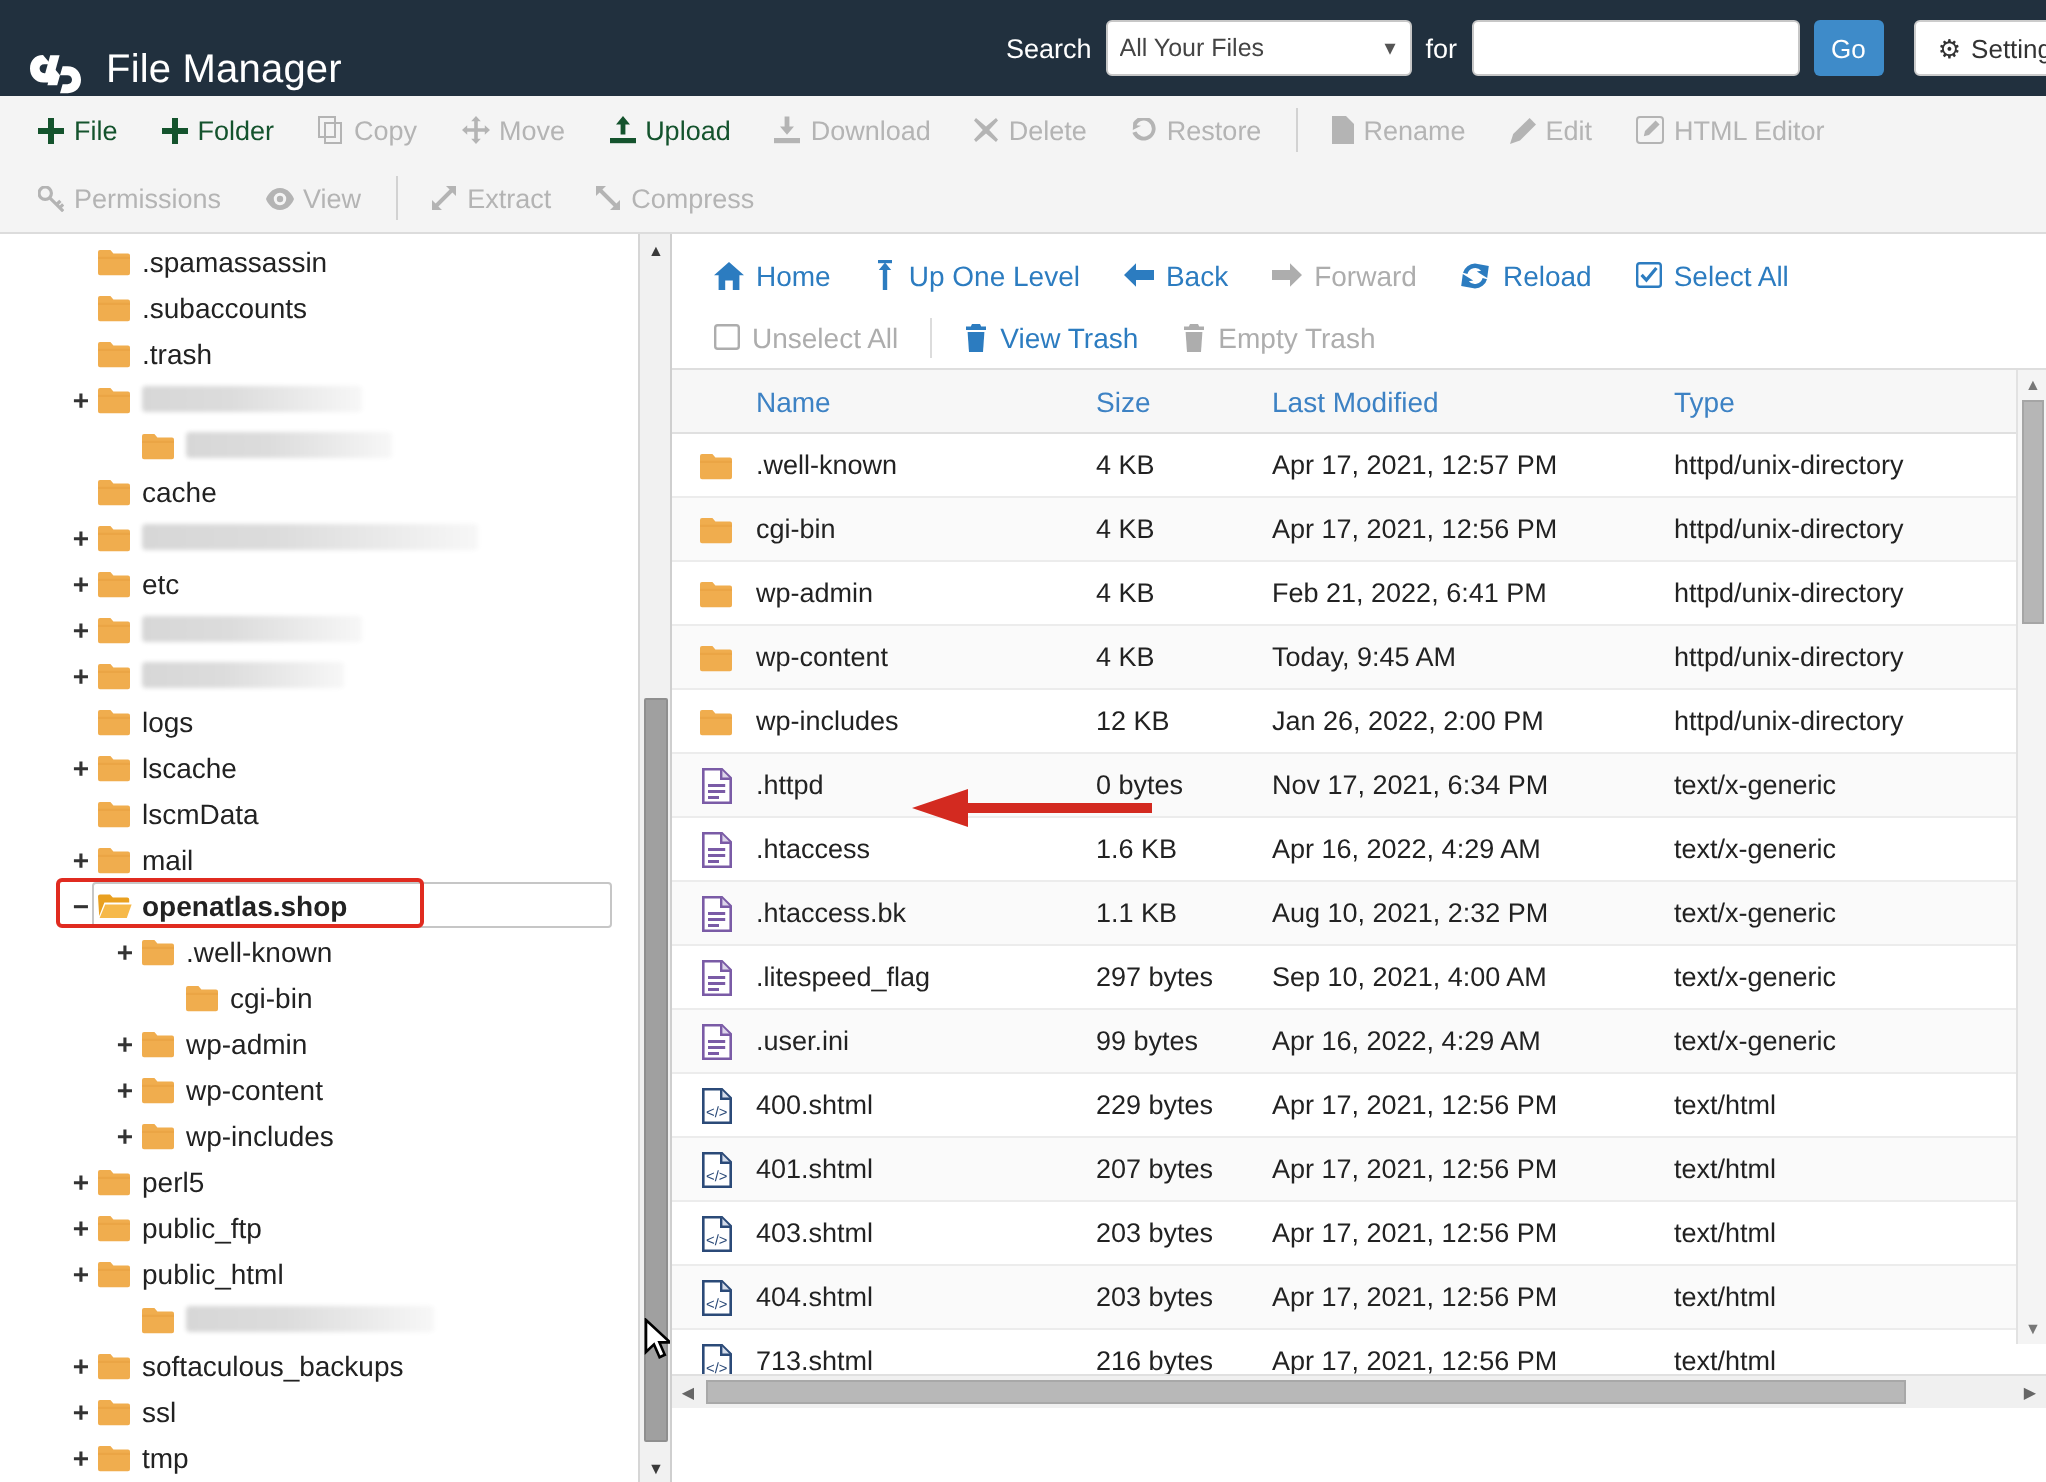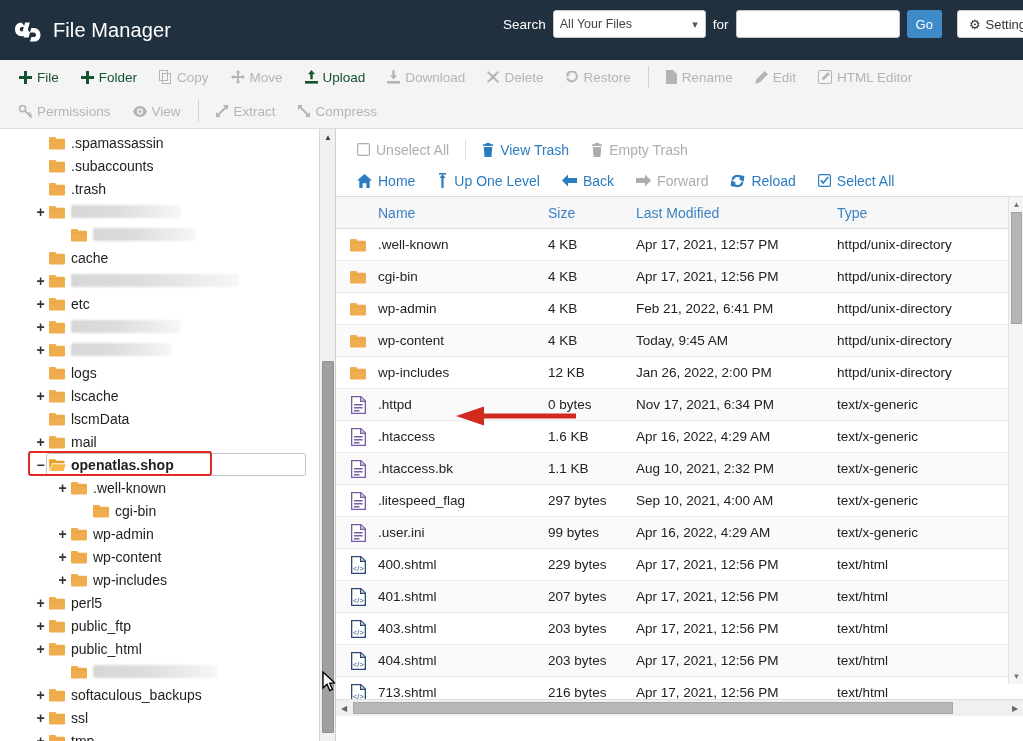--- a/index.html
+++ b/index.html
@@ -4,22 +4,22 @@
 <style>
   * { box-sizing: border-box; margin: 0; padding: 0; }
   html, body {
     width: 1023px; height: 741px;
     font-family: "Liberation Sans", sans-serif;
     background: #fff; overflow: hidden;
   }
 
   
   .header {
-    height: 60px; background: #21303e;
-    display: flex; align-items: center; position: relative;
+    height: 48px; background: #21303e;
+    display: flex; align-items: flex-end; position: relative;
   }
   .brand { display: flex; align-items: center; padding-left: 14px; }
   .cp-logo {
     width: 30px; height: 26px; position: relative;
     display: inline-block;
   }
   .cp-logo svg { display: block; }
   .brand-title {
     color: #fff; font-size: 20px; margin-left: 9px; letter-spacing: .1px;
   }
@@ -714,20 +714,73 @@
       <div class="sb-thumb" style="top:232px;height:372px;"></div>
       <div class="sb-arrow down">▼</div>
     </div>
     <svg class="cursor-arrow" style="left:322px;top:542px;" width="16" height="22" viewBox="0 0 16 22">
       <path d="M1 1 L1 17 L5 13.2 L7.8 19.6 L10.4 18.4 L7.7 12.2 L13 12.2 Z" fill="#fff" stroke="#000" stroke-width="1.3"></path>
     </svg>
   </div>
 
   <div class="main">
     <div class="navbar">
+      <div class="nav-row" id="nav-row1">
+          <div class="nav-item">
+            <span class="tb-ico">
+              <svg width="15" height="14" viewBox="0 0 15 14">
+                <path d="M7.5 0L15 6.6h-2.3V14H9.4V9.3H5.6V14H2.3V6.6H0z" fill="currentColor"></path>
+              </svg>
+            </span>
+            <span>Home</span>
+          </div>
+          <div class="nav-item">
+            <span class="tb-ico">
+              <svg width="11" height="15" viewBox="0 0 11 15">
+                <path d="M5.5 1.2L8.6 5H6.6v10H4.4V5H2.4z" fill="currentColor"></path>
+                <rect x="2" y="0" width="7" height="1.6" fill="currentColor"></rect>
+              </svg>
+            </span>
+            <span>Up One Level</span>
+          </div>
+          <div class="nav-item">
+            <span class="tb-ico">
+              <svg width="15" height="13" viewBox="0 0 15 13">
+                <path d="M0 6.5L6 0.6v3.4h9v5H6v3.4z" fill="currentColor"></path>
+              </svg>
+            </span>
+            <span>Back</span>
+          </div>
+          <div class="nav-item disabled">
+            <span class="tb-ico">
+              <svg width="15" height="13" viewBox="0 0 15 13">
+                <path d="M15 6.5L9 12.4V9H0V4h9V0.6z" fill="currentColor"></path>
+              </svg>
+            </span>
+            <span>Forward</span>
+          </div>
+          <div class="nav-item">
+            <span class="tb-ico">
+              <svg width="15" height="14" viewBox="0 0 15 14">
+                <path d="M7.5 0.8A6.2 6.2 0 0 0 1.5 5.4l2.2 0.6A4 4 0 0 1 10.6 4.4L8.4 4.8 13.6 8 14.4 2z" fill="currentColor"></path>
+                <path d="M7.5 13.2A6.2 6.2 0 0 0 13.5 8.6l-2.2-0.6A4 4 0 0 1 4.4 9.6l2.2-0.4L1.4 6 0.6 12z" fill="currentColor"></path>
+              </svg>
+            </span>
+            <span>Reload</span>
+          </div>
+          <div class="nav-item">
+            <span class="tb-ico">
+              <svg width="13" height="13" viewBox="0 0 13 13">
+                <rect x="0.6" y="0.6" width="11.8" height="11.8" rx="1.3" fill="none" stroke="currentColor" stroke-width="1.2"></rect>
+                <path d="M2.8 6.4l2.4 2.6L10.2 3" fill="none" stroke="currentColor" stroke-width="1.6"></path>
+              </svg>
+            </span>
+            <span>Select All</span>
+          </div>
+        </div>
       <div class="nav-row" id="nav-row2">
           <div class="nav-item disabled">
             <span class="tb-ico">
               <svg width="13" height="13" viewBox="0 0 13 13">
                 <rect x="0.6" y="0.6" width="11.8" height="11.8" rx="1.3" fill="none" stroke="currentColor" stroke-width="1.2"></rect>
               </svg>
             </span>
             <span>Unselect All</span>
           </div>
           <div class="nav-sep"></div>
@@ -743,73 +796,20 @@
           <div class="nav-item disabled">
             <span class="tb-ico">
               <svg width="12" height="14" viewBox="0 0 12 14">
                 <path d="M4 0h4l0.6 1.2H11V3H1V1.2h2.4z" fill="currentColor"></path>
                 <path d="M1.8 4h8.4l-0.7 10H2.5z" fill="currentColor"></path>
               </svg>
             </span>
             <span>Empty Trash</span>
           </div>
         </div>
-      <div class="nav-row" id="nav-row1">
-          <div class="nav-item">
-            <span class="tb-ico">
-              <svg width="15" height="14" viewBox="0 0 15 14">
-                <path d="M7.5 0L15 6.6h-2.3V14H9.4V9.3H5.6V14H2.3V6.6H0z" fill="currentColor"></path>
-              </svg>
-            </span>
-            <span>Home</span>
-          </div>
-          <div class="nav-item">
-            <span class="tb-ico">
-              <svg width="11" height="15" viewBox="0 0 11 15">
-                <path d="M5.5 1.2L8.6 5H6.6v10H4.4V5H2.4z" fill="currentColor"></path>
-                <rect x="2" y="0" width="7" height="1.6" fill="currentColor"></rect>
-              </svg>
-            </span>
-            <span>Up One Level</span>
-          </div>
-          <div class="nav-item">
-            <span class="tb-ico">
-              <svg width="15" height="13" viewBox="0 0 15 13">
-                <path d="M0 6.5L6 0.6v3.4h9v5H6v3.4z" fill="currentColor"></path>
-              </svg>
-            </span>
-            <span>Back</span>
-          </div>
-          <div class="nav-item disabled">
-            <span class="tb-ico">
-              <svg width="15" height="13" viewBox="0 0 15 13">
-                <path d="M15 6.5L9 12.4V9H0V4h9V0.6z" fill="currentColor"></path>
-              </svg>
-            </span>
-            <span>Forward</span>
-          </div>
-          <div class="nav-item">
-            <span class="tb-ico">
-              <svg width="15" height="14" viewBox="0 0 15 14">
-                <path d="M7.5 0.8A6.2 6.2 0 0 0 1.5 5.4l2.2 0.6A4 4 0 0 1 10.6 4.4L8.4 4.8 13.6 8 14.4 2z" fill="currentColor"></path>
-                <path d="M7.5 13.2A6.2 6.2 0 0 0 13.5 8.6l-2.2-0.6A4 4 0 0 1 4.4 9.6l2.2-0.4L1.4 6 0.6 12z" fill="currentColor"></path>
-              </svg>
-            </span>
-            <span>Reload</span>
-          </div>
-          <div class="nav-item">
-            <span class="tb-ico">
-              <svg width="13" height="13" viewBox="0 0 13 13">
-                <rect x="0.6" y="0.6" width="11.8" height="11.8" rx="1.3" fill="none" stroke="currentColor" stroke-width="1.2"></rect>
-                <path d="M2.8 6.4l2.4 2.6L10.2 3" fill="none" stroke="currentColor" stroke-width="1.6"></path>
-              </svg>
-            </span>
-            <span>Select All</span>
-          </div>
-        </div>
     </div>
 
     <div class="tbl-wrap">
       <div class="tbl-head">
         <div class="th c-name">Name</div>
         <div class="th c-size">Size</div>
         <div class="th c-mod">Last Modified</div>
         <div class="th c-type">Type</div>
       </div>
 

